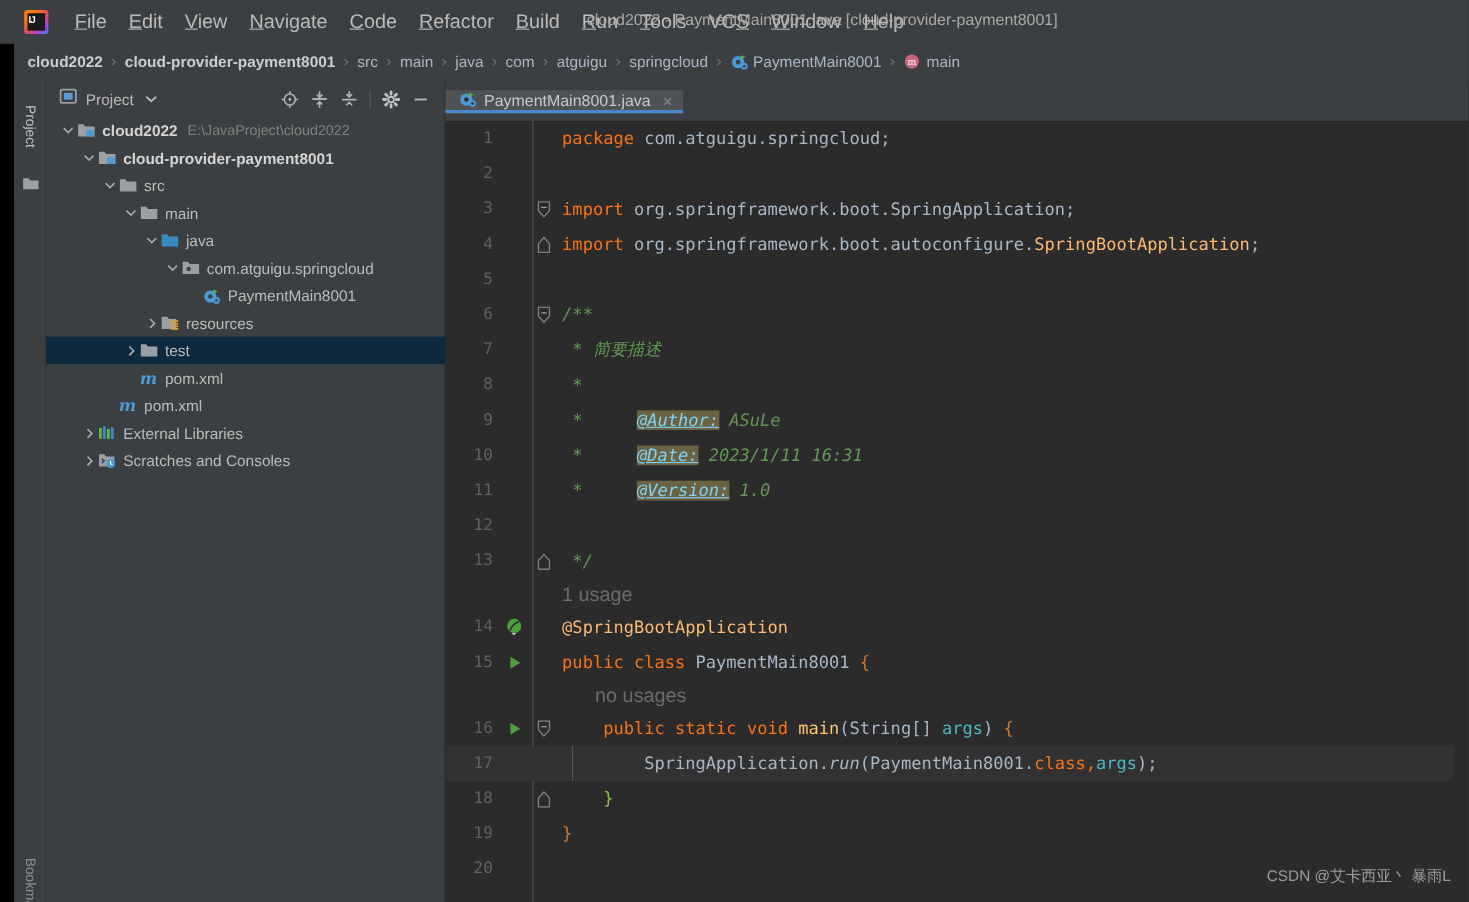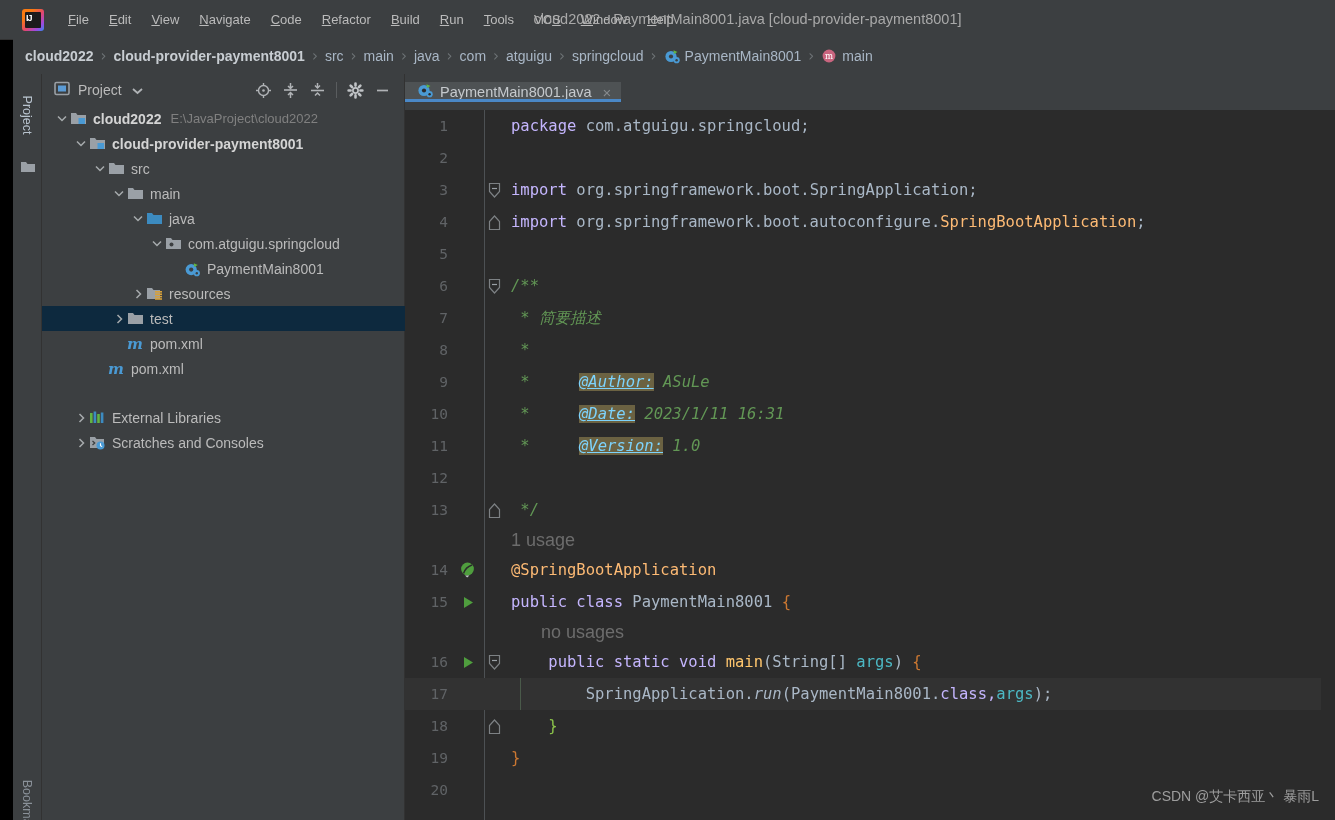--- a/index.html
+++ b/index.html
@@ -40,21 +40,21 @@
     position: absolute; left: 3px; top: 3px; right: 3px; bottom: 3px;
     background: #1b1b1d; border-radius: 1px;
   }
   .win-logo .ij {
     position: absolute; left: 4px; top: 4px; color: #fff;
     font-size: 9px; font-weight: bold; letter-spacing: -1px;
     font-family: "Liberation Sans", sans-serif;
   }
   .menu { display: flex; align-items: center; gap: 0px; }
   .menu-item {
-    color: #bbbbbb; font-size: 13px; padding: 4px 10px;
+    color: #bbbbbb; font-size: 18px; padding: 4px 10px;
     white-space: nowrap; cursor: default;
   }
   .menu-item .mn { text-decoration: underline; }
   .win-title {
     position: absolute; left: 0; right: 0; top: 0; height: 38px;
     display: flex; align-items: center; justify-content: center;
     color: #a9a9a9; font-size: 14.5px; pointer-events: none;
     padding-left: 160px;
   }
   .win-title span { white-space: nowrap; }
@@ -186,21 +186,21 @@
   }
   .vline {
     position: absolute; left: 79px; top: 0; bottom: 0; width: 1px;
     background: #4d5154;
   }
   .indent-guide {
     position: absolute; top: 0; bottom: 0; width: 1px; background: #4a5a4a;
   }
 
   
-  .kw  { color: #c4b5fd; }
+  .kw  { color: #f97316; }
   .id  { color: #a9b7c6; }
   .cls { color: #a9b7c6; }
   .ann { color: #fdba74; }
   .cmt { color: #629755; font-style: italic; }
   .tag { color: #7dd3fc; font-style: italic; text-decoration: underline; background: #6b6242; margin-left: 40px; }
   .mth { color: #ffc66d; }
   .prm { color: #4cb8c4; }
   .brace-y { color: #cc7832; }
   .brace-g { color: #8bc34a; }
 
@@ -509,21 +509,21 @@
       </div>
       <div class="trow" style="padding-left: 50px;">
         <span class="arrow"></span>
         <span class="ico">
           <svg width="17" height="16" viewBox="0 0 17 16">
             <text x="8" y="13" font-size="15" fill="#4a9ad4" text-anchor="middle" font-family="DejaVu Serif, serif" font-style="italic" font-weight="bold">m</text>
           </svg>
         </span>
         <span class="name">pom.xml</span>
       </div>
-      <div class="trow" style="padding-left: 31px; margin-top: 24px;">
+      <div class="trow" style="padding-left: 31px;">
         <span class="arrow">
           <svg width="7" height="10" viewBox="0 0 7 10">
             <path d="M1.5 1l4 4-4 4" fill="none" stroke="#a7abad" stroke-width="1.5"></path>
           </svg>
         </span>
         <span class="ico">
           <svg width="17" height="15" viewBox="0 0 17 15">
             <rect x="1" y="3" width="2.6" height="10" fill="#62b543"></rect>
             <rect x="4.6" y="1.5" width="2.6" height="11.5" fill="#3c8bc0"></rect>
             <rect x="8.2" y="4" width="2.6" height="9" fill="#62b543"></rect>

